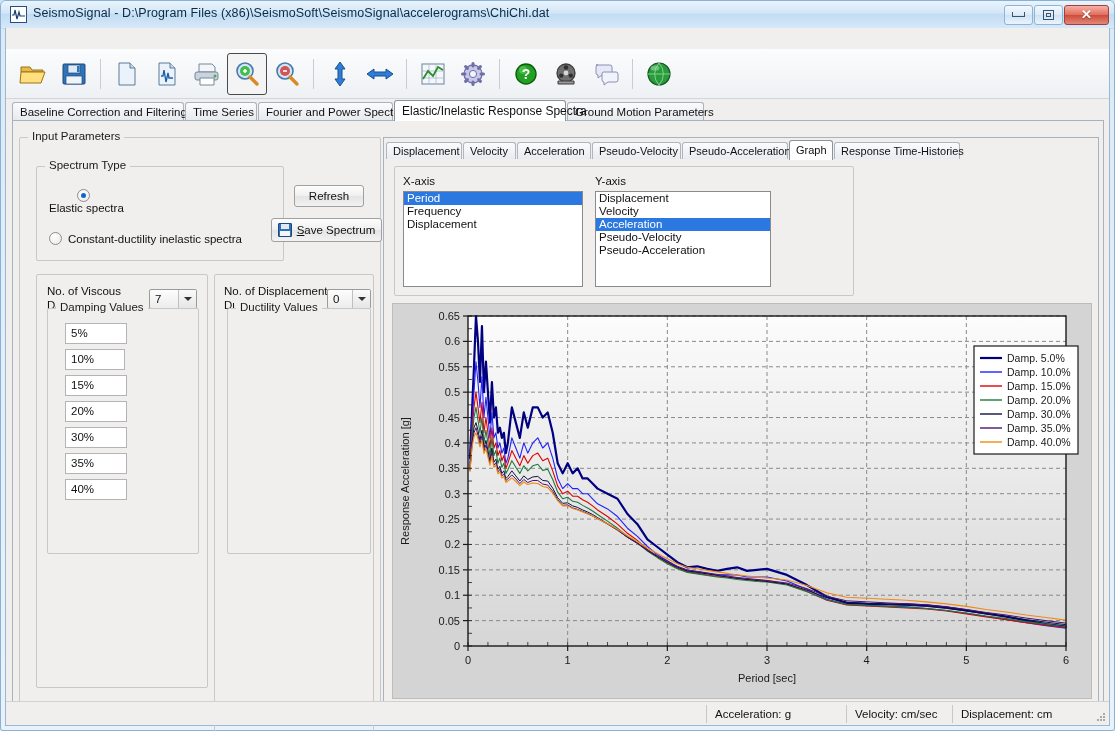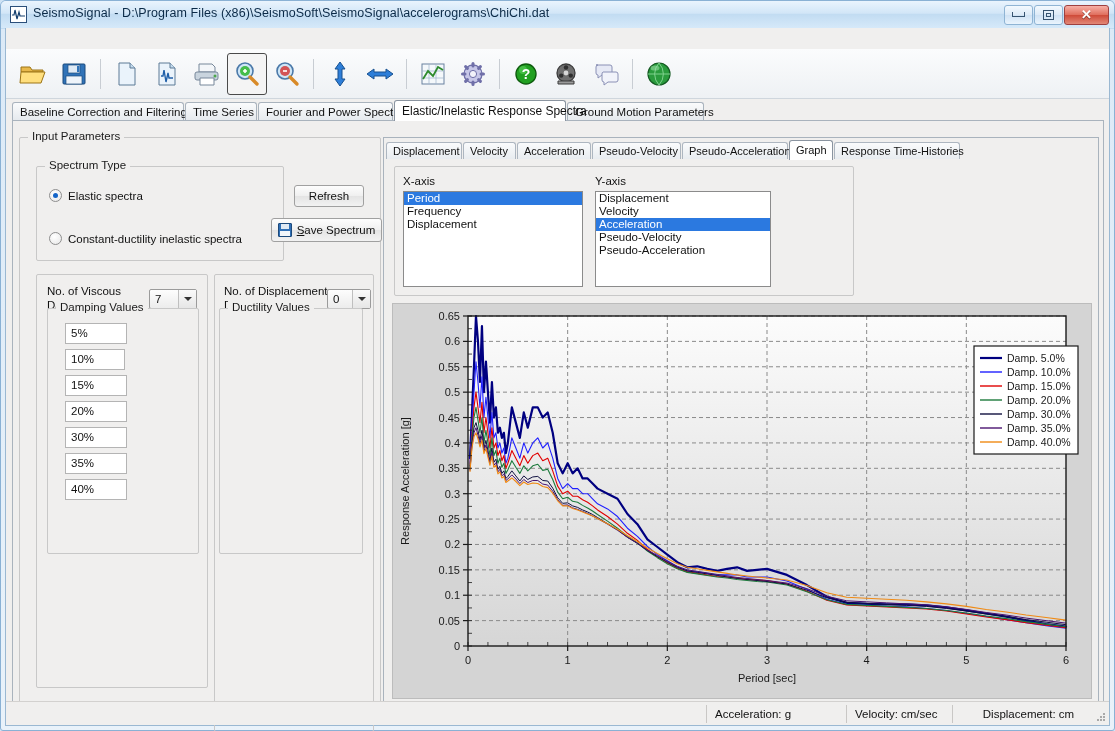--- a/index.html
+++ b/index.html
@@ -104,21 +104,21 @@
     background:linear-gradient(to bottom,#fdfdfd,#ececec);box-sizing:border-box;
     font-size:11.5px;color:#111;display:flex;align-items:center;}
   .combo .val{padding-left:5px;flex:1;}
   .combo .arw{width:17px;height:18px;border-left:1px solid #bfbfbf;
     background:linear-gradient(to bottom,#fafafa,#e6e6e6);
     display:flex;align-items:center;justify-content:center;}
   .caret{width:0;height:0;border-left:4px solid transparent;border-right:4px solid transparent;
     border-top:4px solid #333;}
 
   #damp-values-box{left:10px;top:33px;width:152px;height:246px;}
-  #duct-values-box{left:4px;top:33px;width:144px;height:246px;}
+  #duct-values-box{left:12px;top:33px;width:144px;height:246px;}
   .tbx{position:absolute;height:21px;border:1px solid #b4b4b4;background:#fff;
     box-sizing:border-box;font-size:11.5px;color:#111;line-height:19px;padding-left:5px;}
 
   #more-settings-btn{left:274px;top:565px;width:87px;height:22px;}
 
   
   #right-panel{position:absolute;left:370px;top:16px;width:716px;height:570px;
     background:#f0efee;border:1px solid #a9b3bd;box-sizing:border-box;}
 
   .subtabs{position:absolute;left:2px;top:2px;width:710px;height:19px;}
@@ -336,21 +336,21 @@
       <div class="mtab" style="left:555px;width:137px;">Ground Motion Parameters</div>
     </div>
 
     <div class="tabbody">
 
       <div class="gbox" id="input-params">
         <span class="lg">Input Parameters</span>
 
         <div class="gbox" id="spectrum-type">
           <span class="lg">Spectrum Type</span>
-          <div class="radio-row" style="left:12px;top:22px;">
+          <div class="radio-row" style="left:12px;top:22px;flex-direction:column;">
             <span class="radio on"></span>
             <span>Elastic spectra</span>
           </div>
           <div class="radio-row" style="left:12px;top:65px;">
             <span class="radio"></span>
             <span>Constant-ductility inelastic spectra</span>
           </div>
         </div>
 
         <div class="btn" id="refresh-btn">
@@ -591,21 +591,21 @@
               <line x1="587" y1="138" x2="609" y2="138" stroke="#f08a14" stroke-width="1.4"></line>
               <text x="614" y="142" font-size="10.5" font-family="&quot;Liberation Sans&quot;, sans-serif" fill="#1a1a1a">Damp. 40.0%</text>
             </svg>
         </div>
       </div>
     </div>
 
     <div class="statusbar">
       <div class="sb-cell" style="left:700px;width:140px;">Acceleration: g</div>
       <div class="sb-cell" style="left:840px;width:122px;">Velocity: cm/sec</div>
-      <div class="sb-cell" style="left:946px;width:144px;text-align:center;">Displacement: cm</div>
+      <div class="sb-cell" style="left:946px;width:144px;">Displacement: cm</div>
       <svg class="grip" viewBox="0 0 12 12">
         <g fill="#a9a9a9">
           <rect x="9" y="9" width="2" height="2"></rect>
             <rect x="6" y="9" width="2" height="2"></rect>
           <rect x="3" y="9" width="2" height="2"></rect>
             <rect x="9" y="6" width="2" height="2"></rect>
           <rect x="6" y="6" width="2" height="2"></rect>
             <rect x="9" y="3" width="2" height="2"></rect>
         </g>
       </svg>

